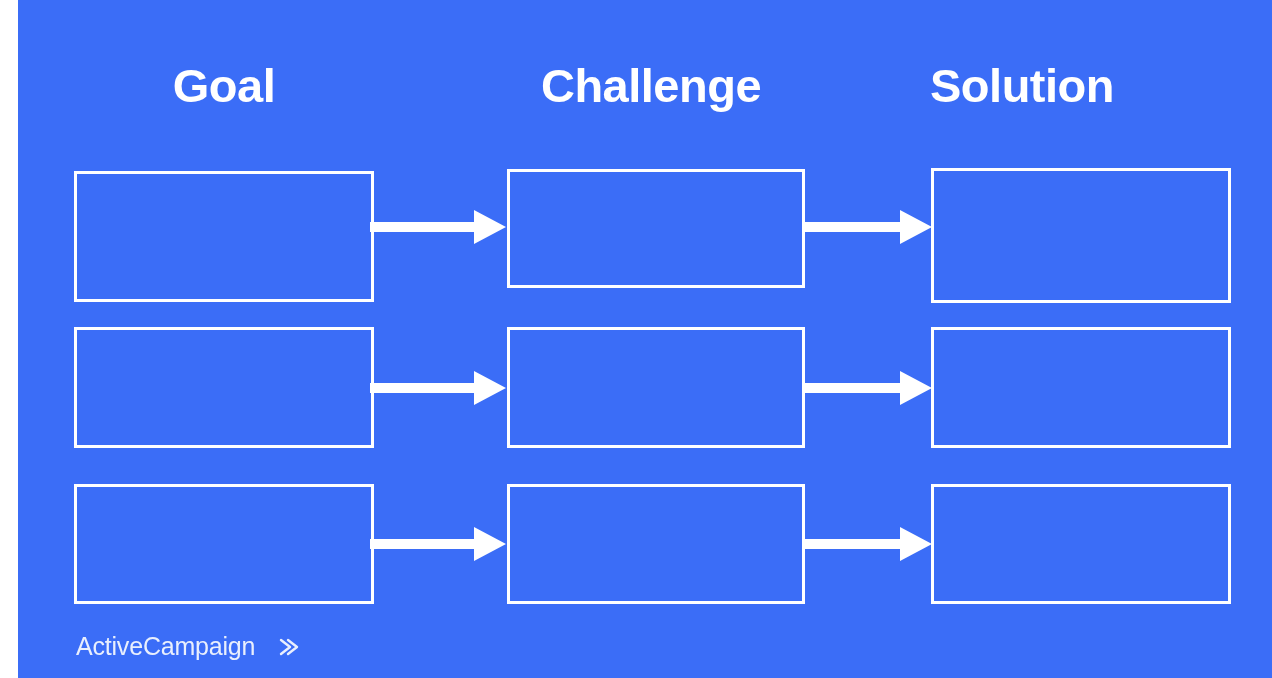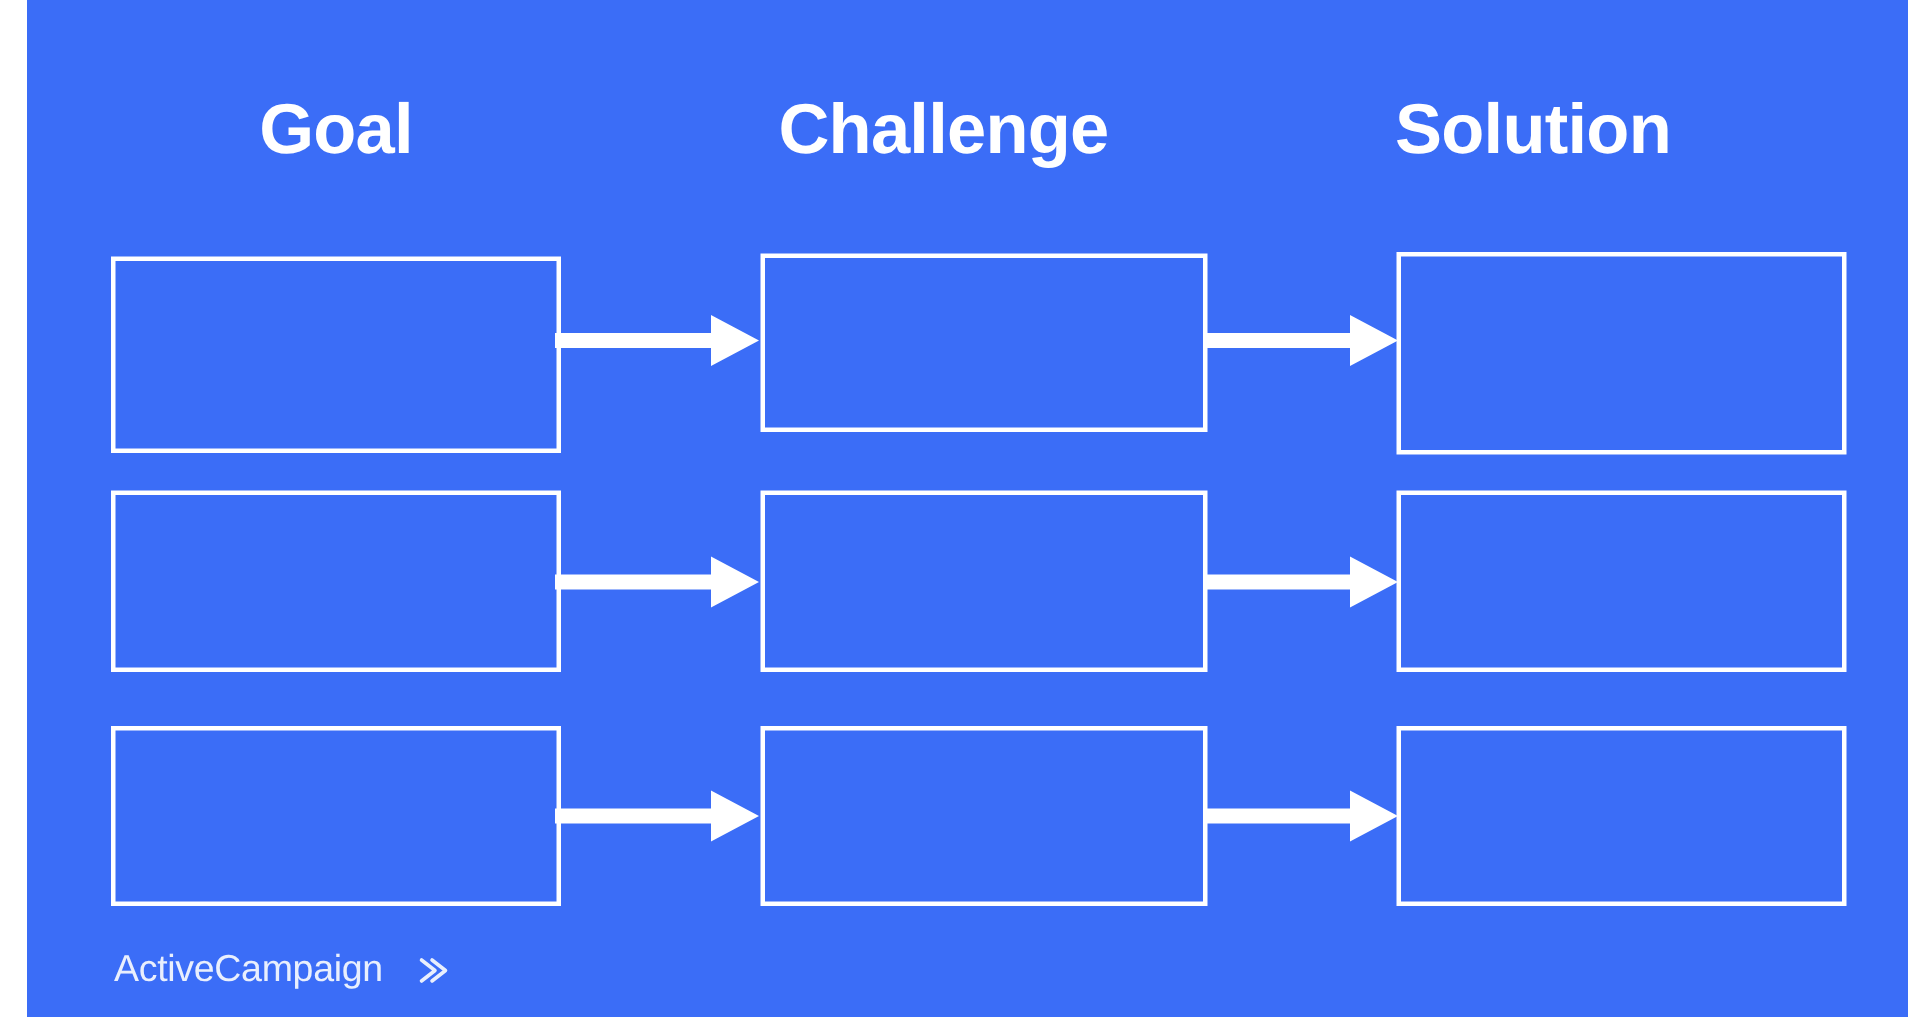--- a/index.html
+++ b/index.html
@@ -27,21 +27,21 @@
     color: #ffffff;
     font-weight: bold;
     font-size: 47px;
     line-height: 1;
     letter-spacing: -0.5px;
     white-space: nowrap;
     text-align: center;
     transform: translateX(-50%);
   }
   #hdr-goal      { left: 206px; top: 62px; }
-  #hdr-challenge { left: 611px; top: 62px; }
+  #hdr-challenge { left: 633px; top: 62px; }
   #hdr-solution  { left: 1004px; top: 62px; }
 
   
   .node-box {
     position: absolute;
     border: 3px solid #ffffff;
     background: transparent;
     box-sizing: border-box;
   }
 

